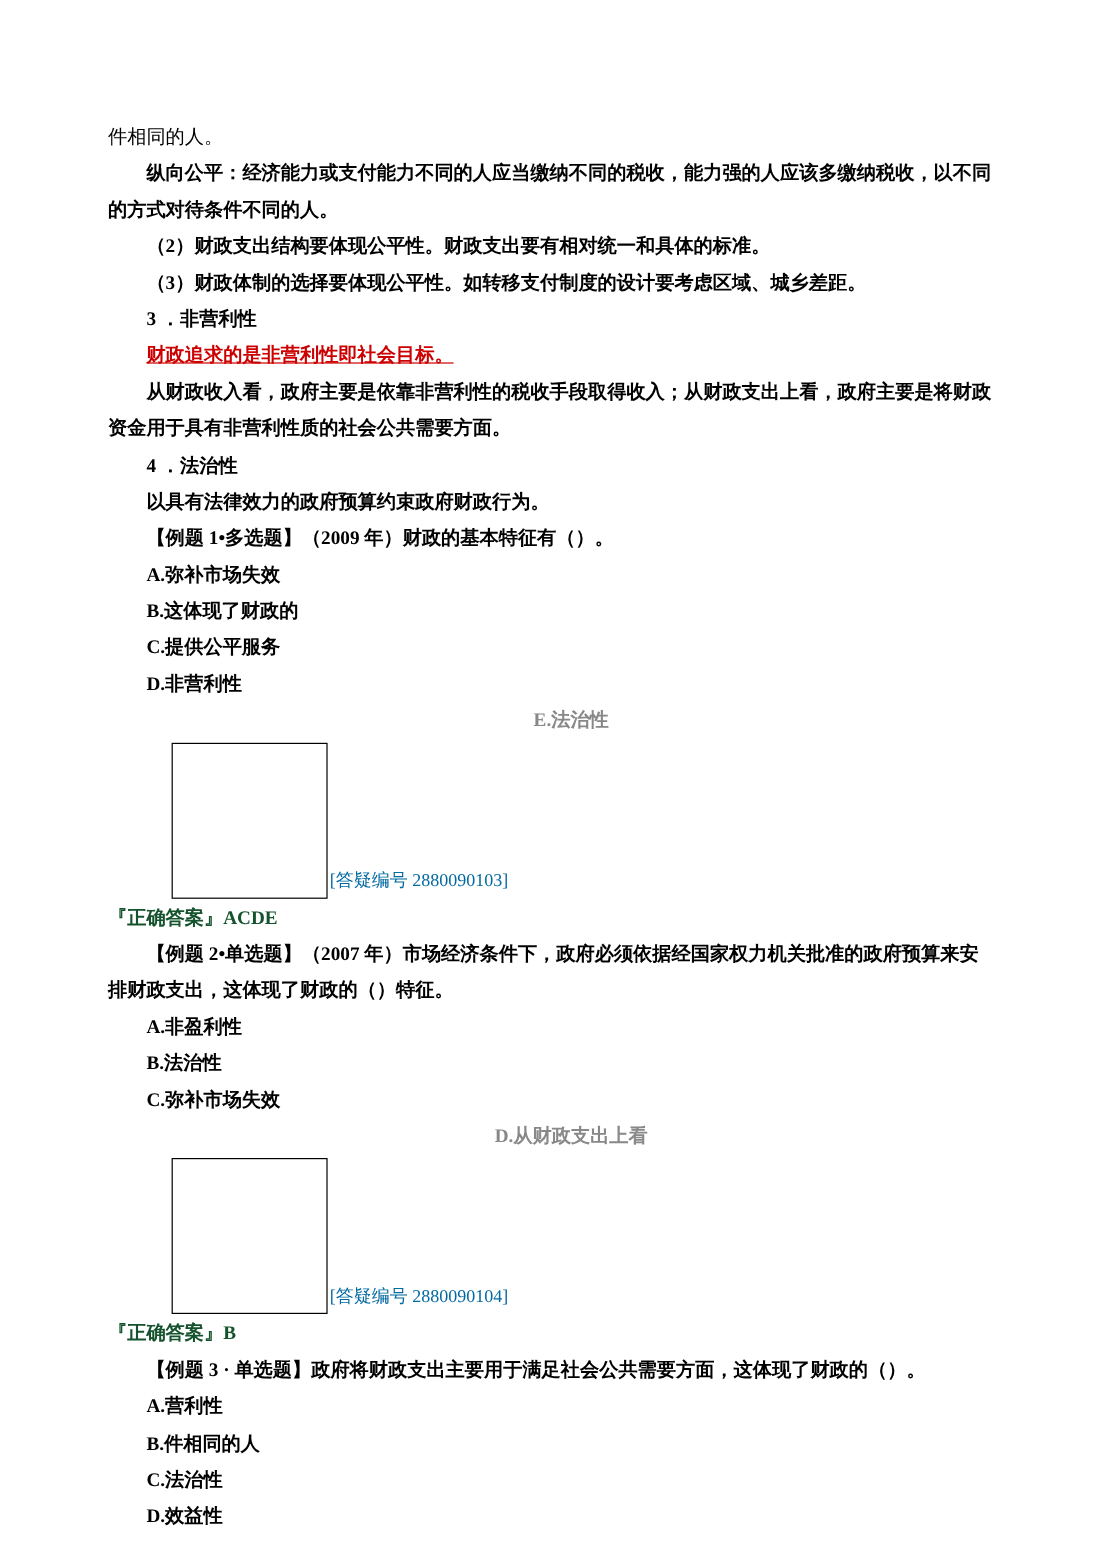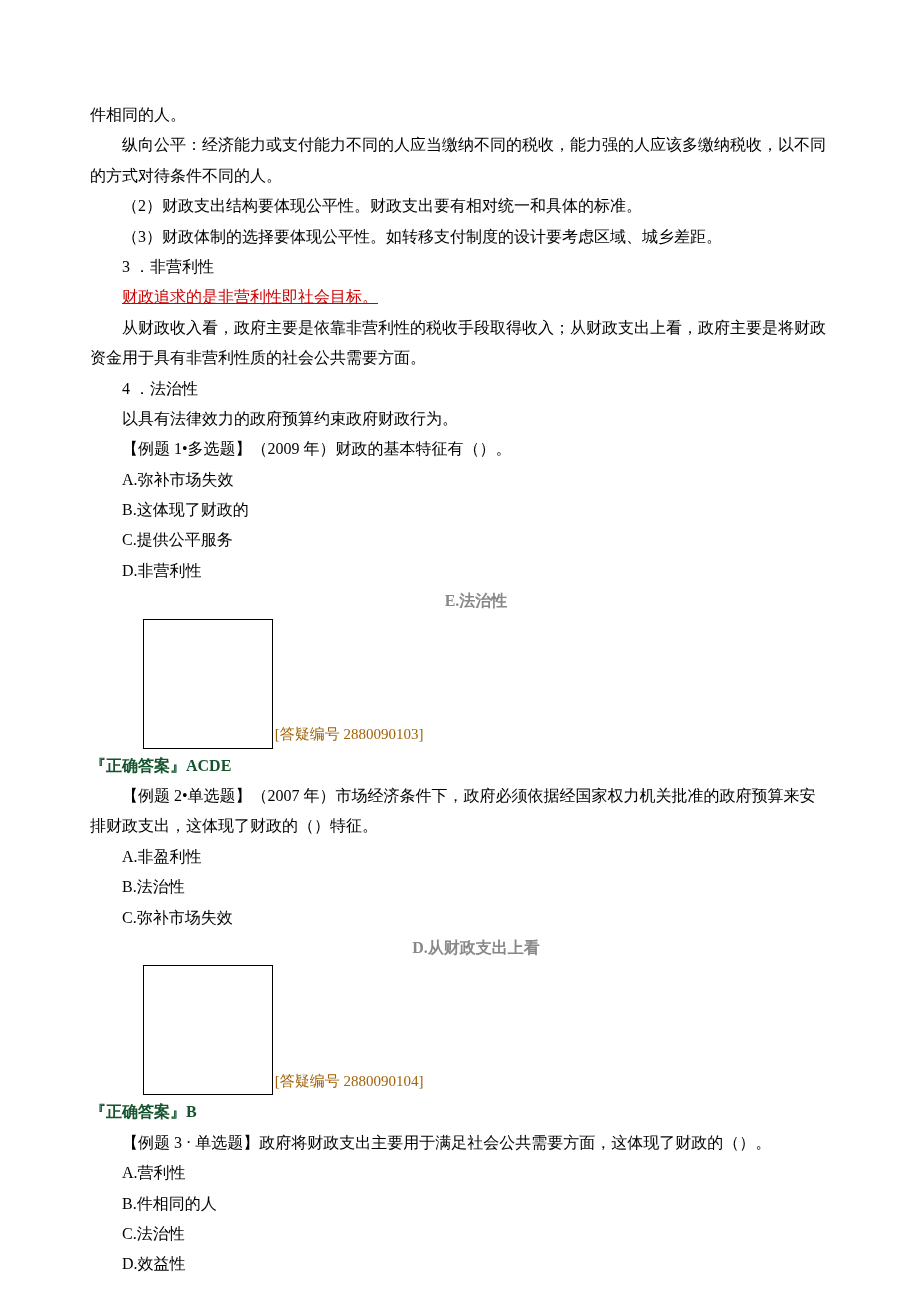--- a/index.html
+++ b/index.html
@@ -5,33 +5,33 @@
     * { margin: 0; padding: 0; box-sizing: border-box; }
     body {
       font-family: "SimSun", "宋体", serif;
       font-size: 16px;
       line-height: 1.9;
       color: #000;
       background: #fff;
       width: 920px;
       padding: 100px 90px 80px 90px;
     }
-    .para { text-indent: 2em; margin: 0; }
+    .para { text-indent: 2em; margin: 0; font-weight: bold; }
     .para-no-indent { text-indent: 0; margin: 0; }
     .underline-red { color: #c00; text-decoration: underline; text-align: center; }
     .gray-bold { color: #888; font-weight: bold; text-align: center; }
     .thumb-row { display: flex; align-items: flex-end; margin-top: 2px; margin-bottom: 2px; }
     .thumb {
       width: 130px;
       height: 130px;
       border: 1px solid #000;
       display: inline-block;
       margin-left: 3.3em;
     }
-    .thumb-caption { color: #a16207; font-size: 15px; margin-left: 2px; margin-top: 16px; }
+    .thumb-caption { color: #0369a1; font-size: 15px; margin-left: 2px; margin-top: 16px; }
     .answer { color: #14532d; font-weight: bold; margin: 0; }
   </style>
 </head>
 <body>
 
 <p class="para-no-indent">件相同的人。</p>
 <p class="para">纵向公平：经济能力或支付能力不同的人应当缴纳不同的税收，能力强的人应该多缴纳税收，以不同的方式对待条件不同的人。</p>
 <p class="para">（2）财政支出结构要体现公平性。财政支出要有相对统一和具体的标准。</p>
 <p class="para">（3）财政体制的选择要体现公平性。如转移支付制度的设计要考虑区域、城乡差距。</p>
 <p class="para">3 ．非营利性</p>

